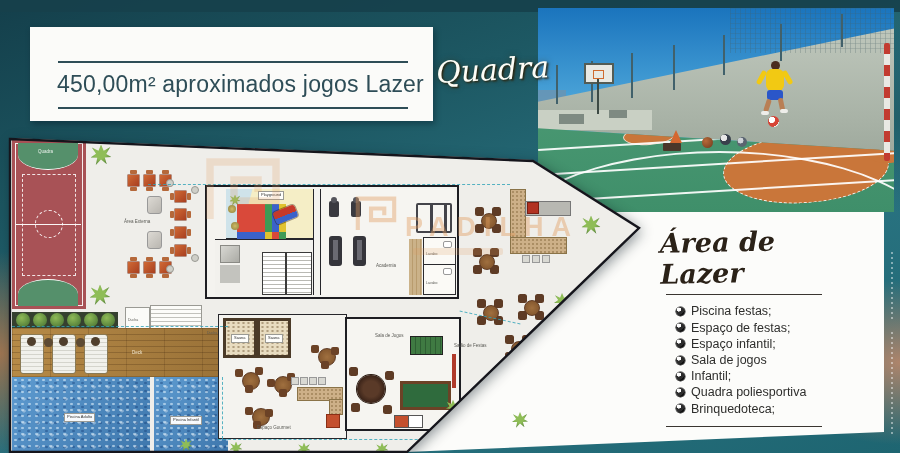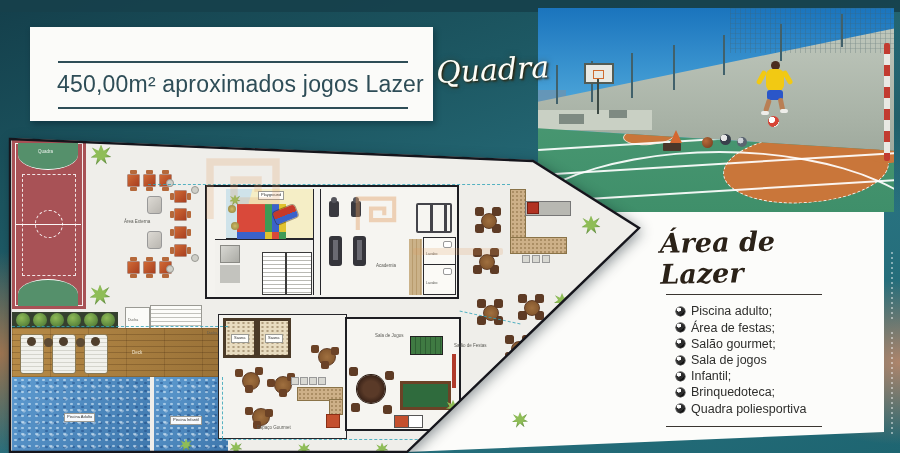--- a/index.html
+++ b/index.html
@@ -455,62 +455,63 @@
 
   <span class="plant" style="left:512px;top:412px;position:absolute;z-index:6;"></span>
 
   <div class="watermark">
     <svg class="wm-logo" style="left:0;top:0;opacity:.22;" width="116" height="78" viewBox="0 0 60 52">
       <path d="M8 46 L8 8 L52 8 L52 34 L24 34 L24 20 L40 20 L40 28" fill="none" stroke="currentColor" stroke-width="5"></path>
     </svg>
     <svg class="wm-logo" style="left:166px;top:42px;opacity:.4;" width="50" height="43" viewBox="0 0 60 52">
       <path d="M8 46 L8 8 L52 8 L52 34 L24 34 L24 20 L40 20 L40 28" fill="none" stroke="currentColor" stroke-width="5"></path>
     </svg>
+    <span class="wm-text">PADILHA</span>
     <span class="wm-sub"></span>
   </div>
 
   <div class="card">
     <div class="rule" style="top:34px;"></div>
     <div class="txt">450,00m² aproximados jogos Lazer</div>
     <div class="rule" style="top:80px;"></div>
   </div>
 
   <div class="quadra script">Quadra</div>
 
   <div class="amen">
     <h2 class="script">Área de Lazer</h2>
     <div class="rule"></div>
     <ul>
       <li>
           <span class="ballb"></span>
-          <span>Piscina adulto;</span>
-        </li>
-      <li>
-          <span class="ballb"></span>
-          <span>Área de festas;</span>
-        </li>
-      <li>
-          <span class="ballb"></span>
-          <span>Salão gourmet;</span>
+          <span>Piscina festas;</span>
+        </li>
+      <li>
+          <span class="ballb"></span>
+          <span>Espaço de festas;</span>
+        </li>
+      <li>
+          <span class="ballb"></span>
+          <span>Espaço infantil;</span>
         </li>
       <li>
           <span class="ballb"></span>
           <span>Sala de jogos</span>
         </li>
       <li>
           <span class="ballb"></span>
           <span>Infantil;</span>
         </li>
       <li>
           <span class="ballb"></span>
+          <span>Quadra poliesportiva</span>
+        </li>
+      <li>
+          <span class="ballb"></span>
           <span>Brinquedoteca;</span>
-        </li>
-      <li>
-          <span class="ballb"></span>
-          <span>Quadra poliesportiva</span>
         </li>
     </ul>
     <div class="rule bottom"></div>
   </div>
 
   <div class="microtext" style="top:252px;height:70px;"></div>
   <div class="microtext" style="top:332px;height:105px;"></div>
 </div>
 
 </body></html>

